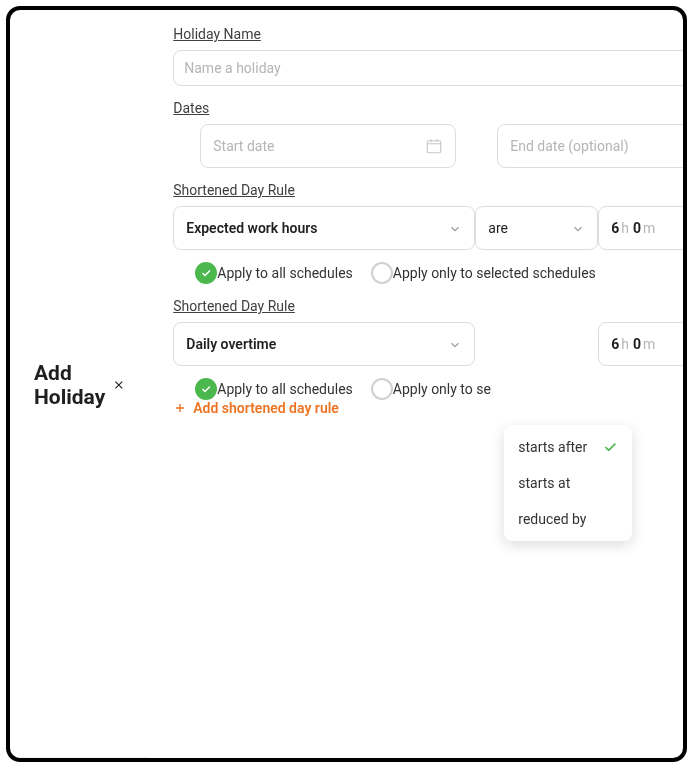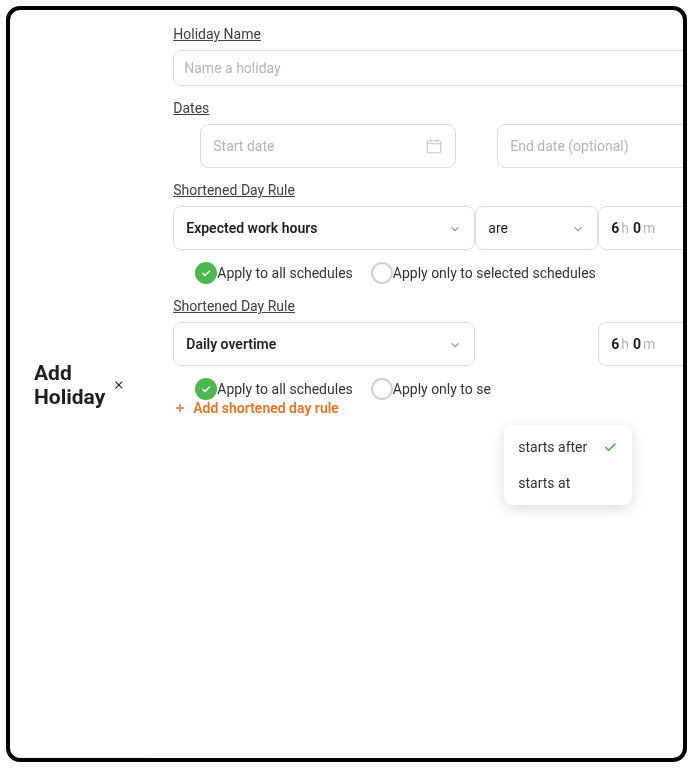--- a/index.html
+++ b/index.html
@@ -198,20 +198,23 @@
     <div class="dropdown-pop">
       <div class="dd-item">
         <span>starts after</span>
         <span class="check"><svg viewBox="0 0 24 24" fill="none" stroke="currentColor" stroke-width="2.4">
               <path d="M5 12l5 5L20 7"></path>
             </svg></span>
       </div>
       <div class="dd-item">
         <span>starts at</span>
       </div>
+      <div class="dd-item">
+        <span>reduced by</span>
+      </div>
     </div>
 
   </div>
 
   <div class="footer">
     <button class="btn-cancel">Cancel</button>
     <button class="btn-save">Save</button>
   </div>
 </div>
 

